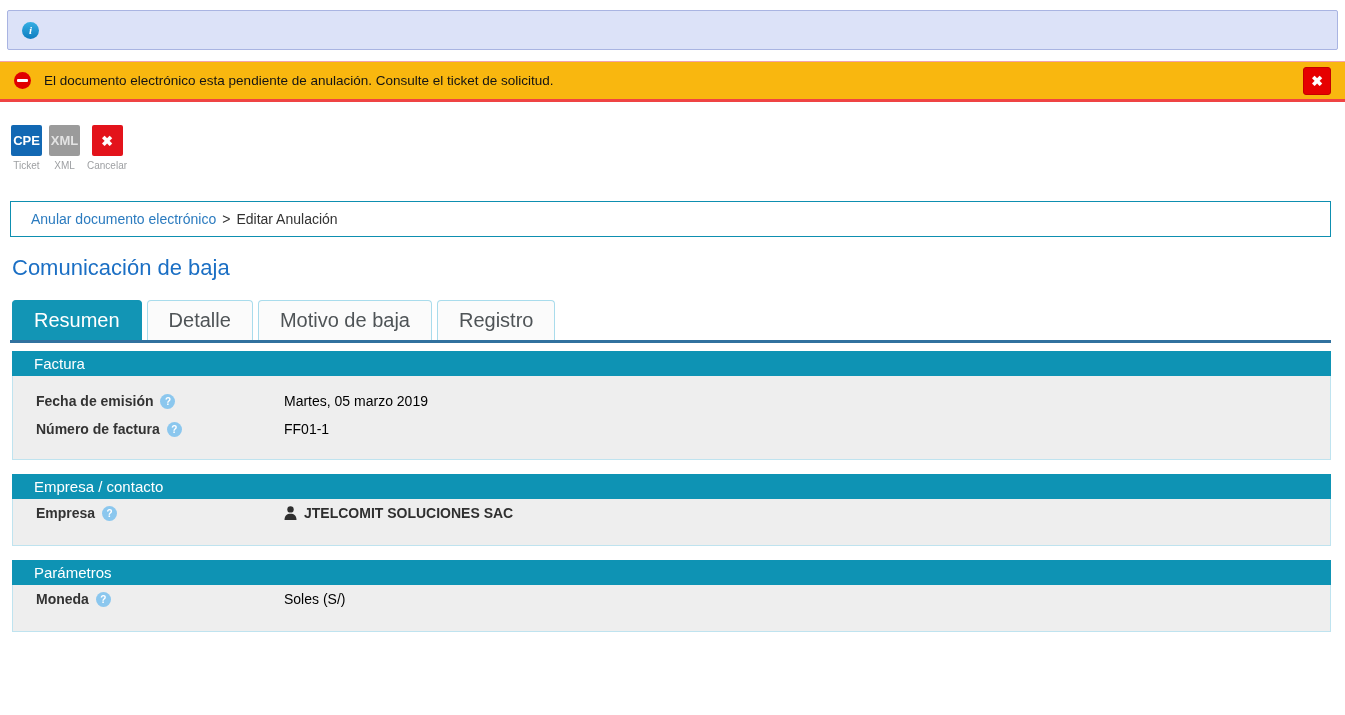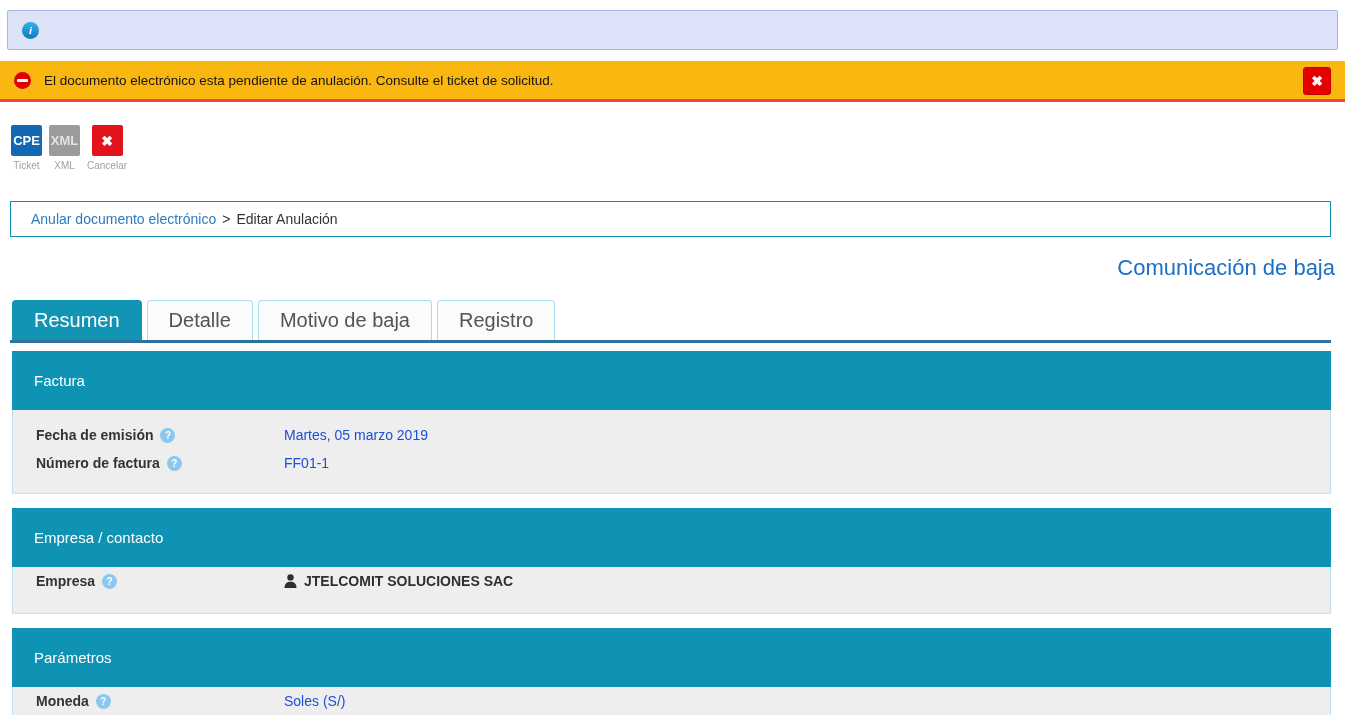--- a/index.html
+++ b/index.html
@@ -66,56 +66,56 @@
 
   
   .breadcrumb {
     margin:30px 14px 9px 10px; border:1px solid #0E8FB0; background:#fff;
     padding:9px 20px; font-size:14px; color:#333;
   }
   .breadcrumb a { color:#2B7BBF; text-decoration:none; cursor:pointer; }
   .breadcrumb .sep { margin:0 6px; }
 
   
-  .page-title { margin:18px 10px 0 12px; color:#1B6FC4; font-size:22px; font-weight:400;text-align:right; }
+  .page-title { margin:18px 10px 0 12px; color:#1B6FC4; font-size:22px; font-weight:400; }
 
   
   .tabs {
     margin:19px 14px 8px 10px; display:flex; gap:5px; padding-left:2px;
     border-bottom:3px solid #31719F;
   }
   .tab {
     font-family:inherit; font-size:20px; color:#4F5457; cursor:pointer;
     background:#FBFBFB; border:1px solid #A9DCEC; border-bottom:none;
     border-radius:4px 4px 0 0; padding:8px 21px; margin-bottom:0;
   }
   .tab.active { background:#1295B5; border-color:#1295B5; color:#fff; }
 
   
   .section { margin:0 14px 14px 12px; }
   .section-header {
-    background:#0E93B4; color:#fff; font-size:15px; padding:21px 22px;
+    background:#0E93B4; color:#fff; font-size:15px; padding:4px 22px;
   }
   .section-body {
     background:#EEEEEE; border:1px solid #BFE3EF; border-top:none;
     padding:11px 0 16px 0;
   }
   .section-body.single { padding:0 0 18px 0; }
   .frow { display:flex; align-items:center; padding:6px 0 6px 23px; }
   .frow-label {
     width:248px; flex:none; display:flex; align-items:center;
     font-weight:bold; font-size:14px; color:#333;
   }
   .help-icon {
     width:15px; height:15px; border-radius:50%; background:#8BC7EE;
     color:#fff; font-size:10px; font-weight:bold;
     display:inline-flex; align-items:center; justify-content:center;
     margin-left:7px; cursor:pointer; flex:none;
   }
-  .frow-value { font-size:14px; color:#1d4ed8; display:flex; align-items:center; }
+  .frow-value { font-size:14px; color:#000000; display:flex; align-items:center; }
   .frow-value.bold { font-weight:bold; color:#2F2F2F; }
   .person-icon { display:inline-flex; margin-right:7px; }
 </style>
 </head>
 <body>
 
 <div class="alert-info">
   <span class="info-icon">i</span>
 </div>
 

